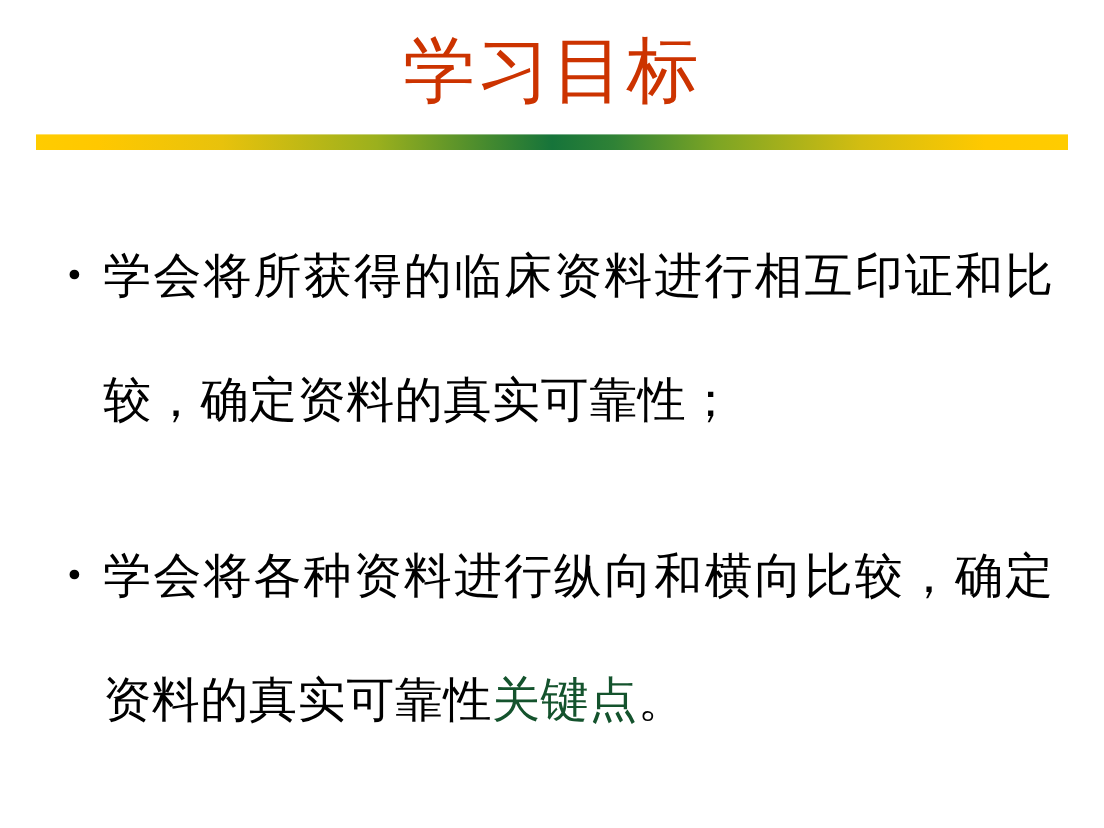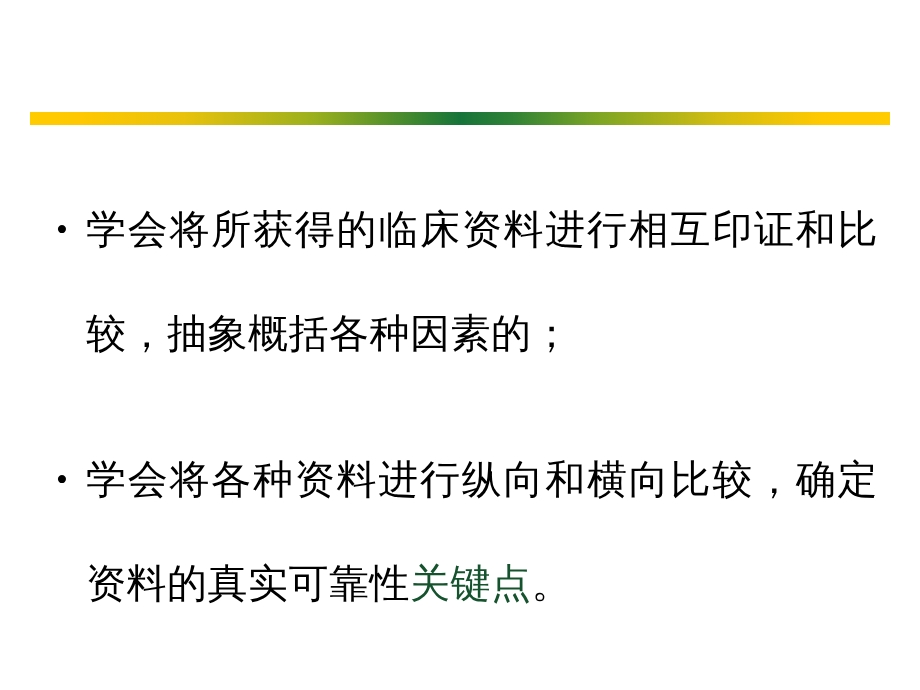--- a/index.html
+++ b/index.html
@@ -117,31 +117,34 @@
 
   .char-black {
     color: #000000;
   }
 </style>
 </head>
 <body>
 
 <div class="slide">
 
+  <div class="title-zone">
+    <h1 class="slide-title">学习目标</h1>
+  </div>
 
   <div class="divider-wrap">
     <div class="divider"></div>
   </div>
 
   <div class="body-zone">
 
     <div class="bullet-item">
       <span class="bullet-marker">•</span>
       <span class="bullet-text">
-        <span class="char-black">学会将所获得的临床资料进行相互印证和比较，抽象概括各种因素的；</span>
+        <span class="char-black">学会将所获得的临床资料进行相互印证和比较，确定资料的真实可靠性；</span>
       </span>
     </div>
 
     <div class="bullet-item">
       <span class="bullet-marker">•</span>
       <span class="bullet-text">
         <span class="char-black">学会将各种资料进行纵向和横向比较，确定资料的真实可靠性</span><span class="hl-orange">关键点</span><span class="char-black">。</span>
       </span>
     </div>
 

